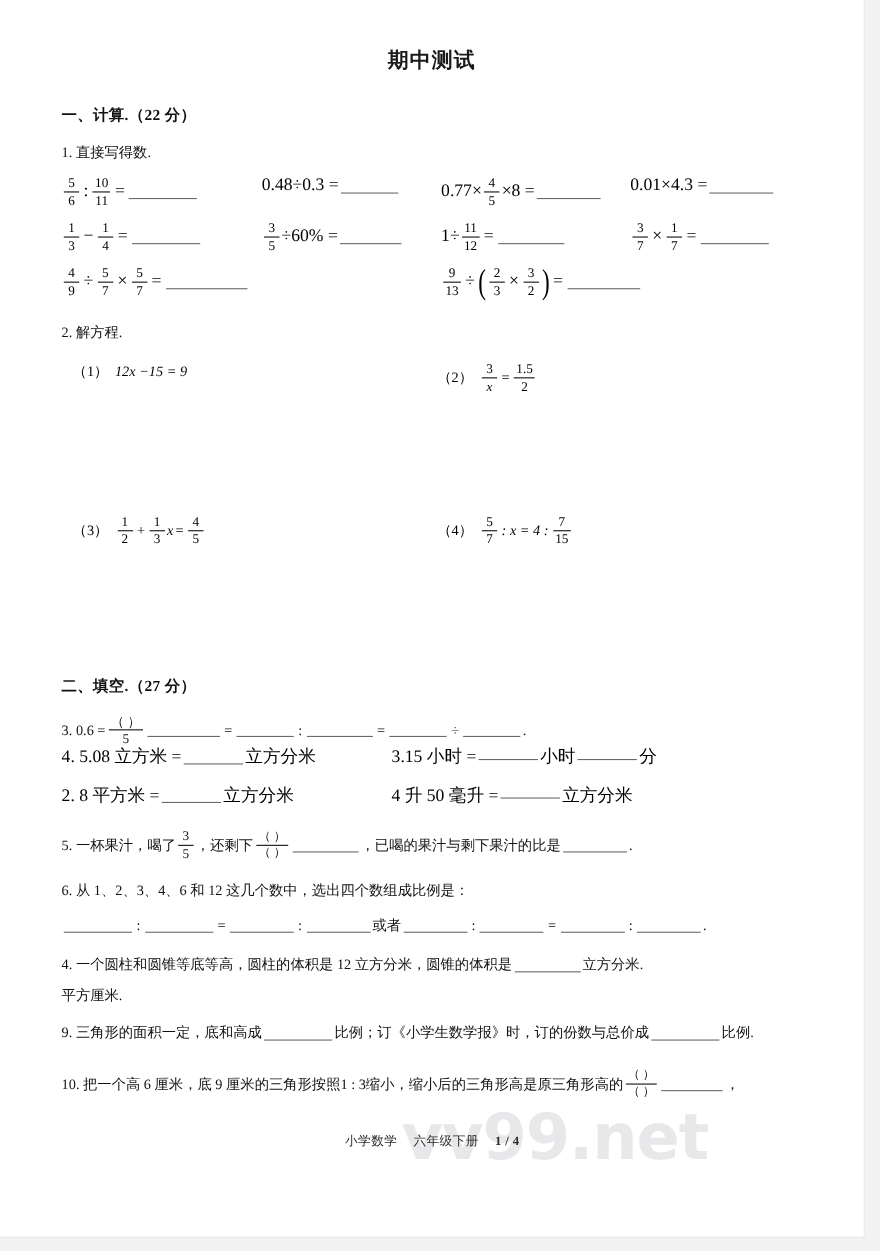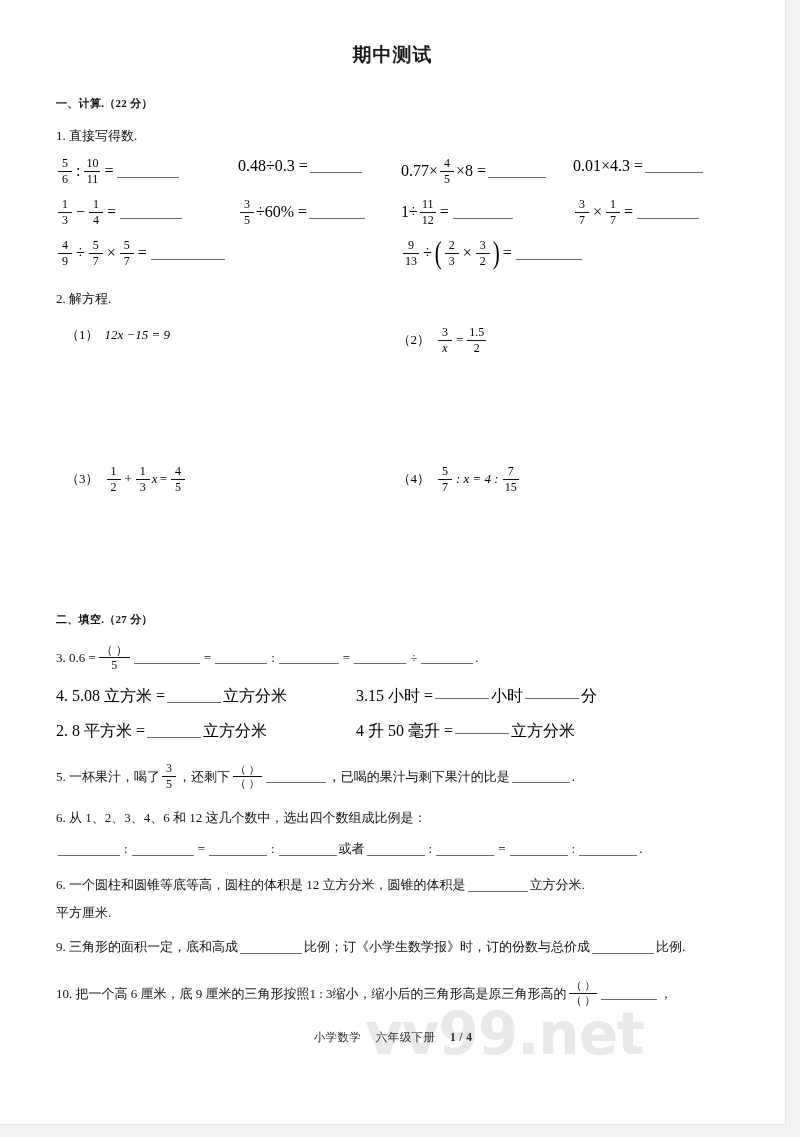--- a/index.html
+++ b/index.html
@@ -59,21 +59,21 @@
     font-size: 19px;
     font-weight: bold;
     color: #1a1a1a;
     margin: 0;
     padding-top: 42px;
     letter-spacing: 1px;
   }
 
   
   .section-head {
-    font-size: 11px;
+    font-size: 14px;
     font-weight: bold;
     color: #111;
     margin-top: 28px;
     letter-spacing: .3px;
   }
   .sub-head {
     font-size: 13px;
     color: #111;
     margin-top: 16px;
   }
@@ -402,21 +402,21 @@
       <span class="blank" style="width:52px"></span>
       <span class="op">:</span>
       <span class="blank" style="width:60px"></span>
       <span class="op">=</span>
       <span class="blank" style="width:52px"></span>
       <span class="op">÷</span>
       <span class="blank" style="width:52px"></span>
       <span>.</span>
     </div>
 
-    <div class="fb-2col" style="margin-top:14px">
+    <div class="fb-2col" style="">
       <div class="left">
         <span>4. 5.08 立方米 =</span>
         <span class="blank" style="width:54px"></span>
         <span>立方分米</span>
       </div>
       <div class="right">
         <span>3.15 小时 =</span>
         <span class="blank" style="width:54px"></span>
         <span>小时</span>
         <span class="blank" style="width:54px"></span>
@@ -472,21 +472,21 @@
       <span class="op">:</span>
       <span class="blank" style="width:58px"></span>
       <span class="op">=</span>
       <span class="blank" style="width:58px"></span>
       <span class="op">:</span>
       <span class="blank" style="width:58px"></span>
       <span>.</span>
     </div>
 
     <div class="fb" style="margin-top:18px">
-      <span>6. 一个圆柱和圆锥等底等高，圆柱的体积是 12 立方分米，圆锥的体积是</span>
+      <span>4. 一个圆柱和圆锥等底等高，圆柱的体积是 12 立方分米，圆锥的体积是</span>
       <span class="blank" style="width:60px"></span>
       <span>立方分米.</span>
     </div>
 
     <div class="fb" style="margin-top:10px">
       <span>平方厘米.</span>
     </div>
 
     <div class="fb" style="margin-top:16px">
       <span>9. 三角形的面积一定，底和高成</span>

